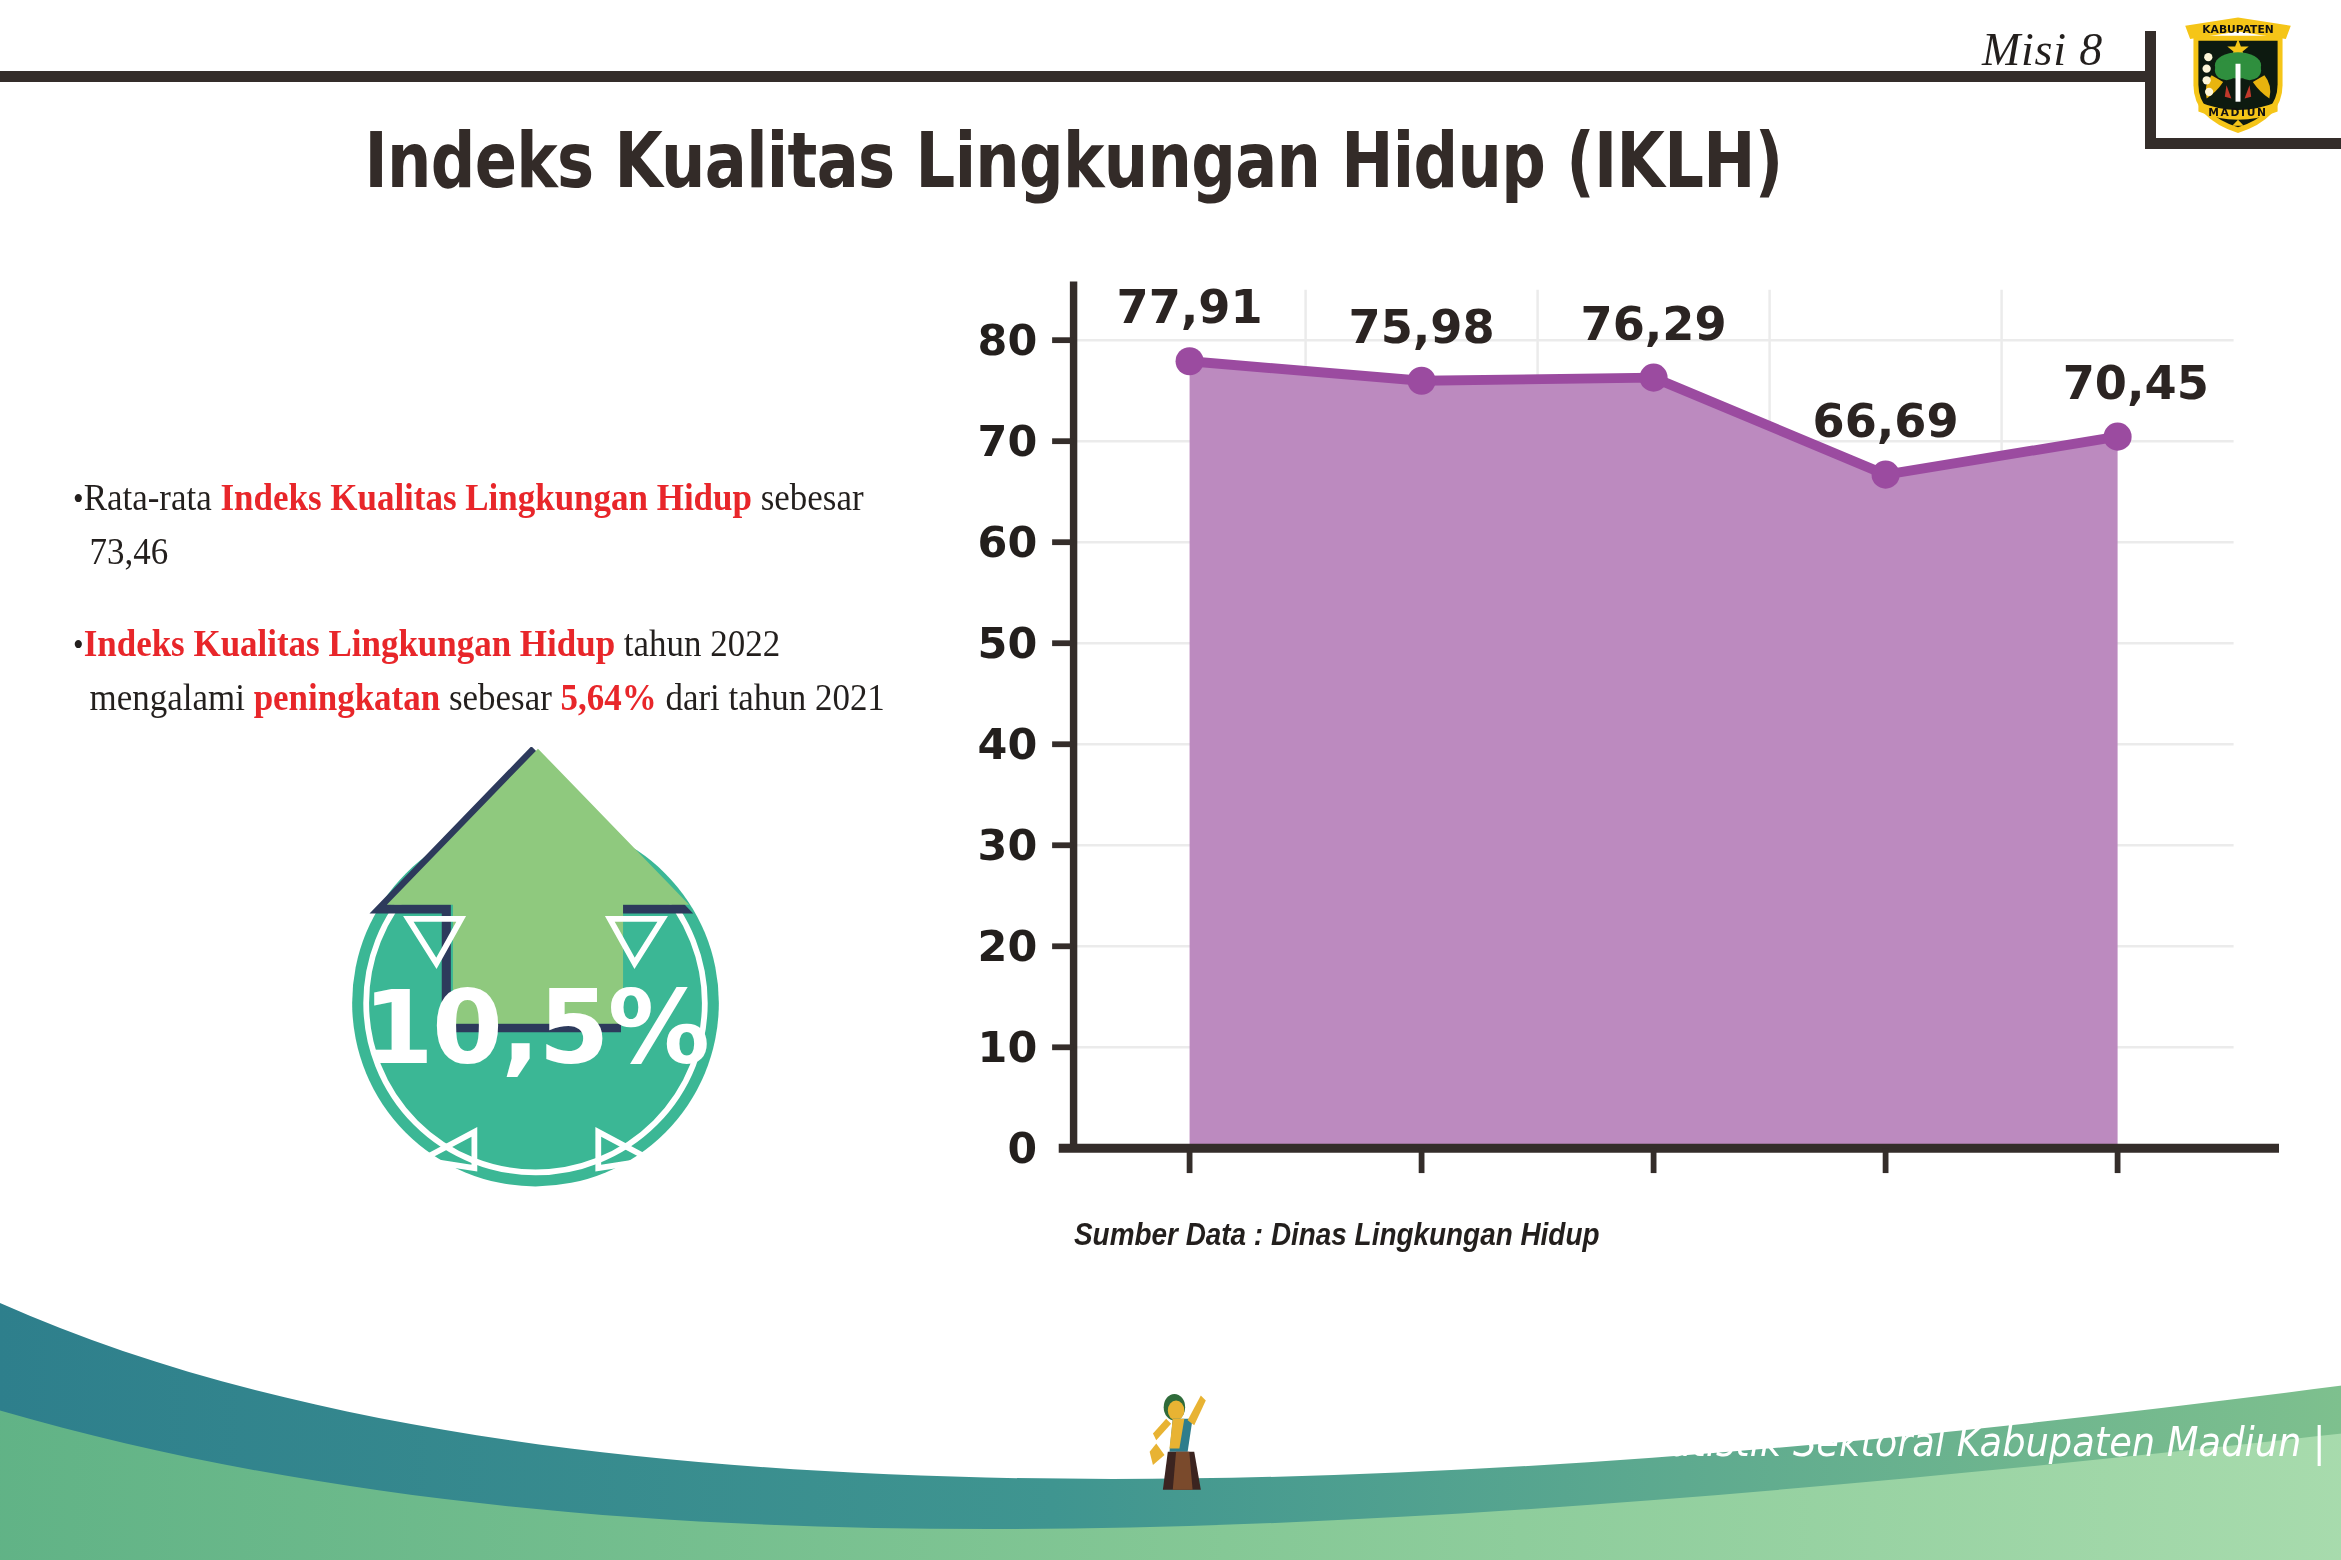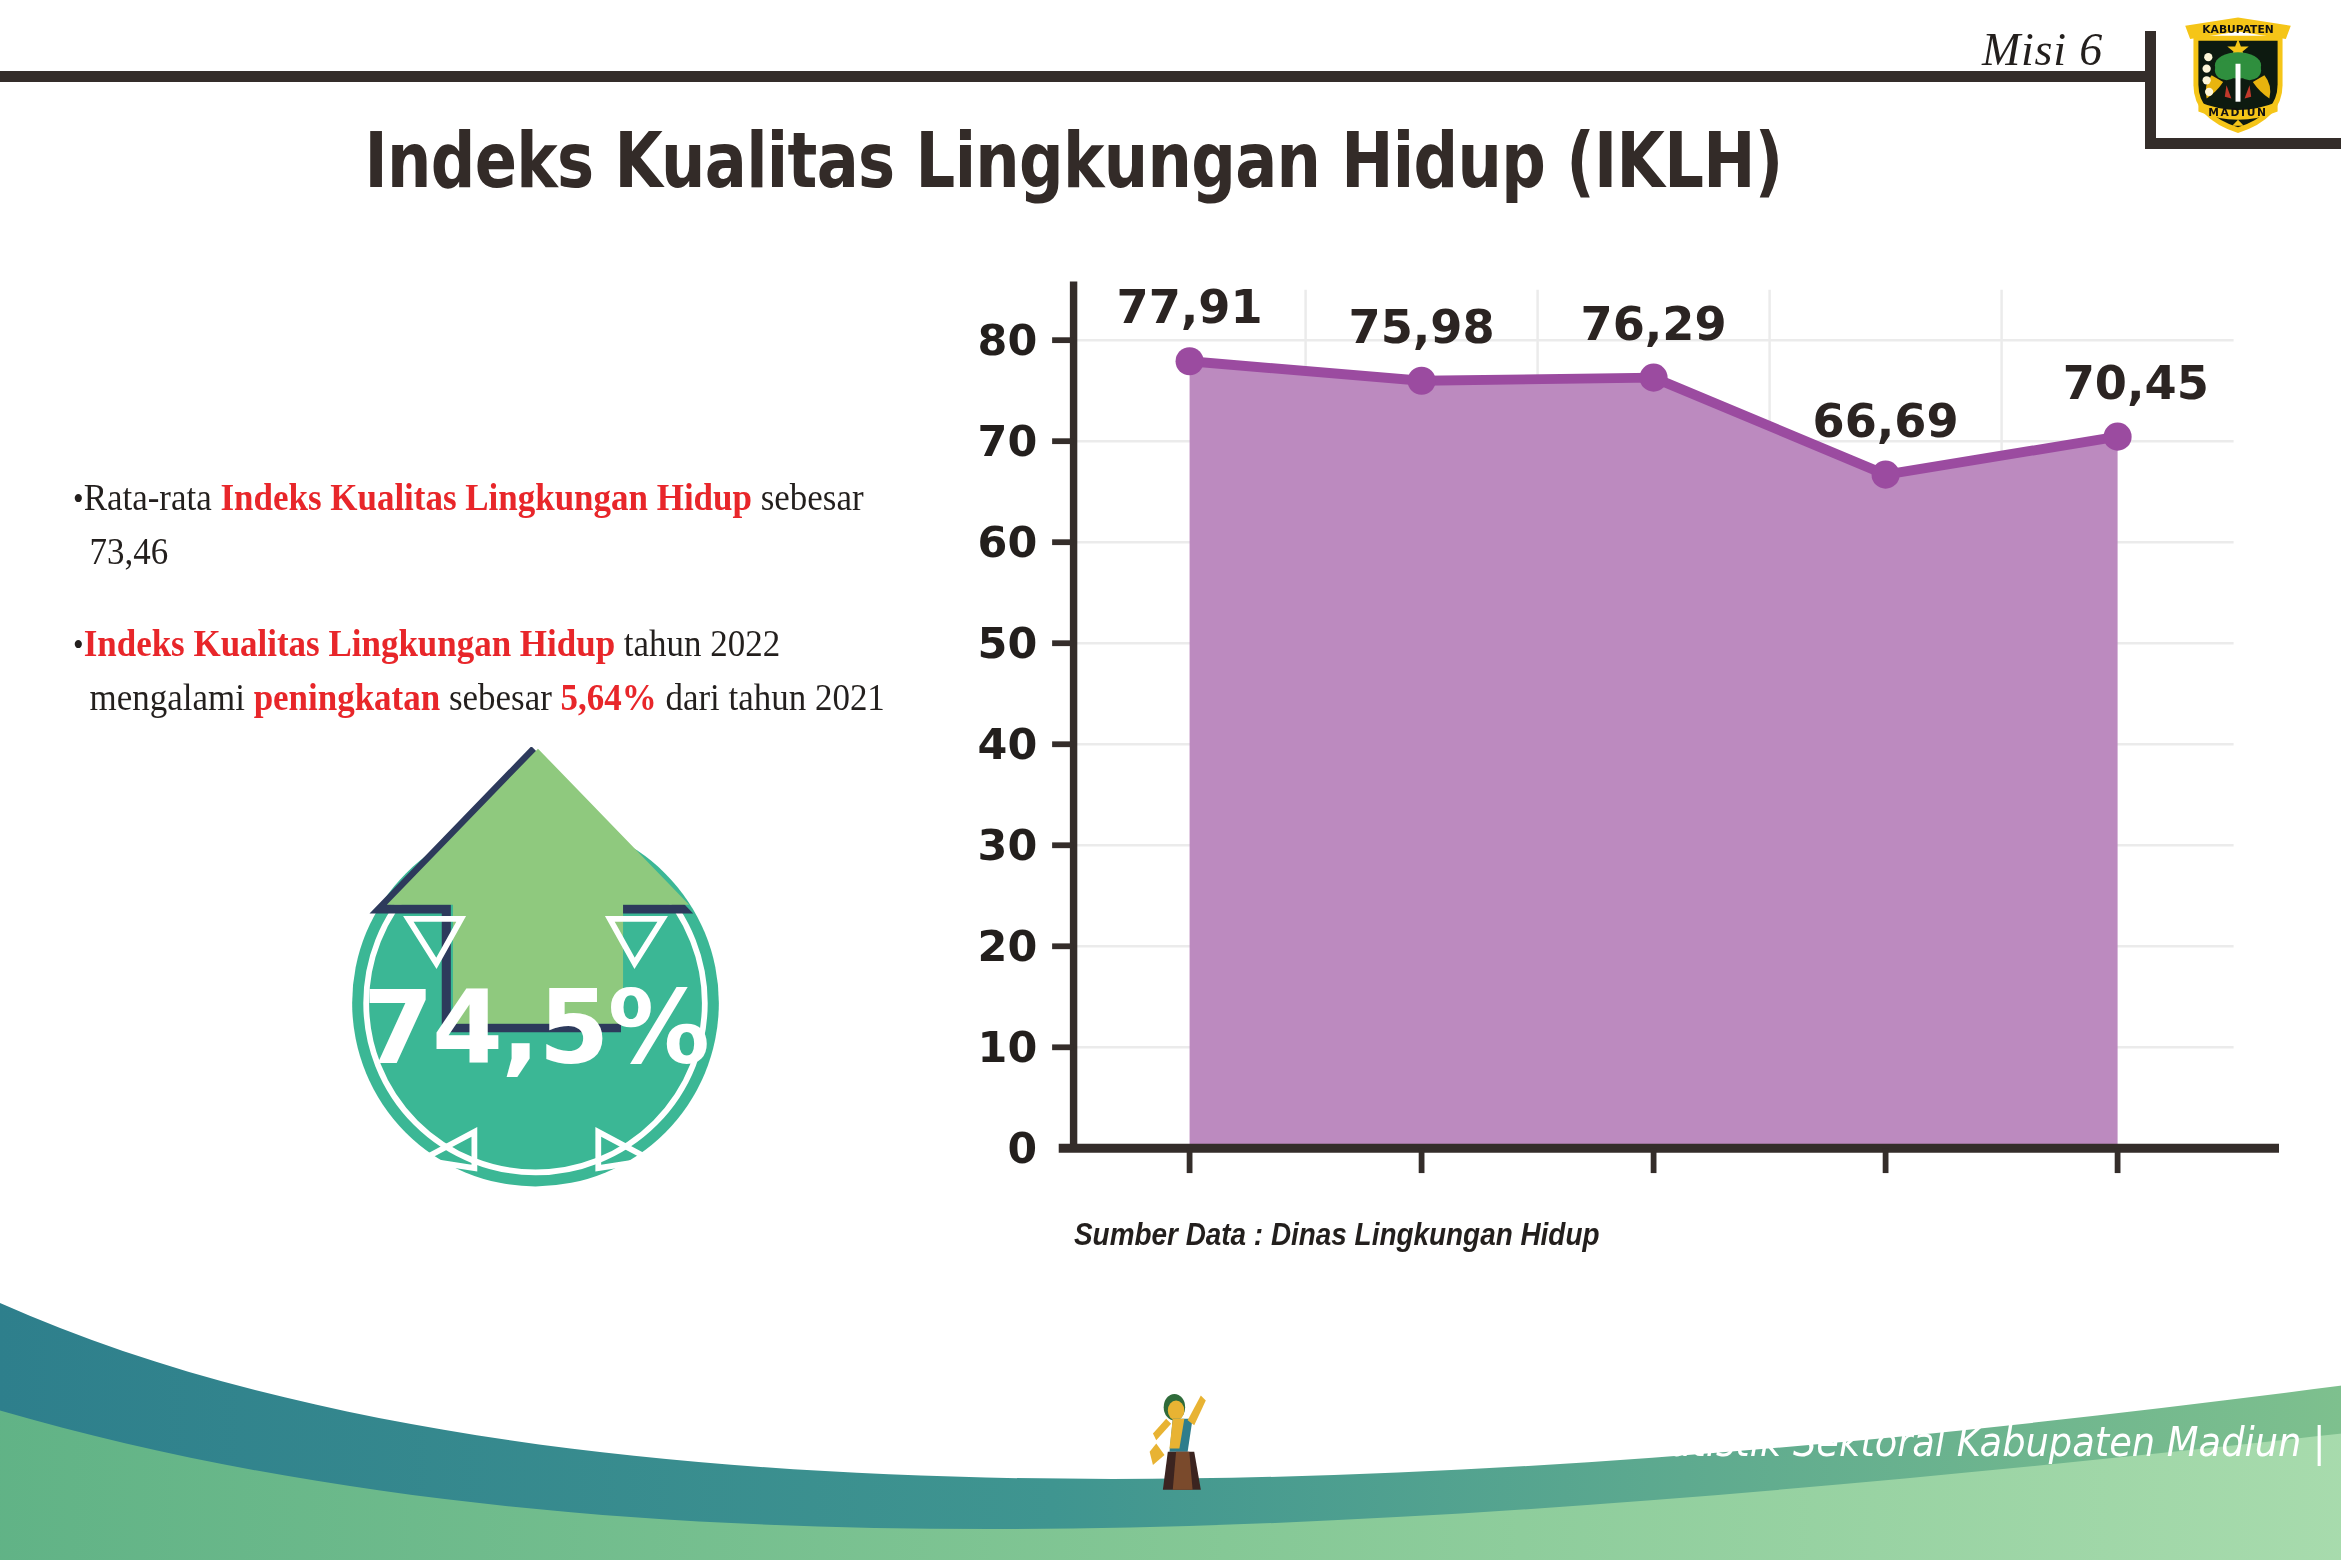--- a/index.html
+++ b/index.html
@@ -195,21 +195,21 @@
     transform-origin: 0 0;
   }
 </style>
 </head>
 <body>
 
 <div id="header-rule"></div>
 <div id="header-bracket-vert"></div>
 <div id="header-bracket-horz"></div>
 
-<div id="misi-label">Misi 6</div>
+<div id="misi-label">Misi 8</div>
 
 <div id="crest">
   <svg viewBox="0 0 152 160" width="126" height="132">
 
     <path d="M22 36 L130 36 L130 96 Q130 136 76 154 Q22 136 22 96 Z" fill="#f5c518"></path>
     <path d="M28 42 L124 42 L124 95 Q124 131 76 147 Q28 131 28 95 Z" fill="#0d1a10"></path>
 
     <path d="M12 24 L76 14 L140 24 L134 40 L76 31 L18 40 Z" fill="#f5c518"></path>
     <text x="76" y="33" text-anchor="middle" font-family="DejaVu Sans, sans-serif" font-size="13" font-weight="bold" fill="#111">KABUPATEN</text>
 
@@ -258,21 +258,21 @@
 
     <path d="M245 7 L428 196 L348 196 L348 340 L142 340 L142 196 L62 196 Z" fill="none" stroke="#2d3a5c" stroke-width="11"></path>
 
     <path d="M253 2 L436 191 L356 191 L356 335 L150 335 L150 191 L70 191 Z" fill="#8fc97e"></path>
 
     <path d="M96 208 L160 208 L130 262 Z" fill="none" stroke="#ffffff" stroke-width="7"></path>
     <path d="M404 208 L340 208 L370 262 Z" fill="none" stroke="#ffffff" stroke-width="7"></path>
     <path d="M112 500 L176 466 L176 510 Z" fill="none" stroke="#ffffff" stroke-width="7"></path>
     <path d="M390 500 L326 466 L326 510 Z" fill="none" stroke="#ffffff" stroke-width="7"></path>
   </svg>
-  <div id="badge-pct">74,5%</div>
+  <div id="badge-pct">10,5%</div>
 </div>
 
 <div id="chart">
   <svg id="chart-svg" viewBox="0 0 1600 1120" width="1321" height="925">
       <line x1="140" y1="937.6470588235294" x2="1545" y2="937.6470588235294" stroke="#ebebeb" stroke-width="3"></line>
       <line x1="140" y1="815.2941176470588" x2="1545" y2="815.2941176470588" stroke="#ebebeb" stroke-width="3"></line>
       <line x1="140" y1="692.9411764705883" x2="1545" y2="692.9411764705883" stroke="#ebebeb" stroke-width="3"></line>
       <line x1="140" y1="570.5882352941177" x2="1545" y2="570.5882352941177" stroke="#ebebeb" stroke-width="3"></line>
       <line x1="140" y1="448.2352941176471" x2="1545" y2="448.2352941176471" stroke="#ebebeb" stroke-width="3"></line>
       <line x1="140" y1="325.88235294117646" x2="1545" y2="325.88235294117646" stroke="#ebebeb" stroke-width="3"></line>

